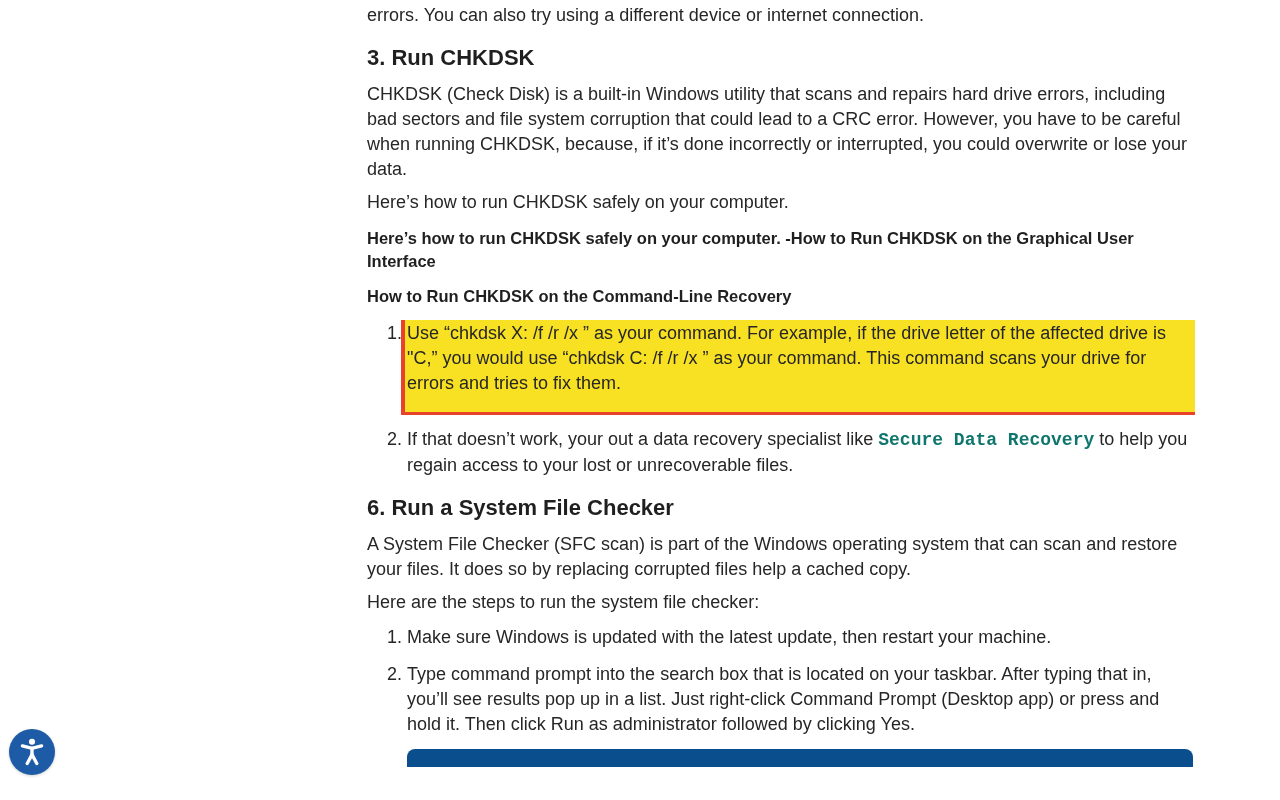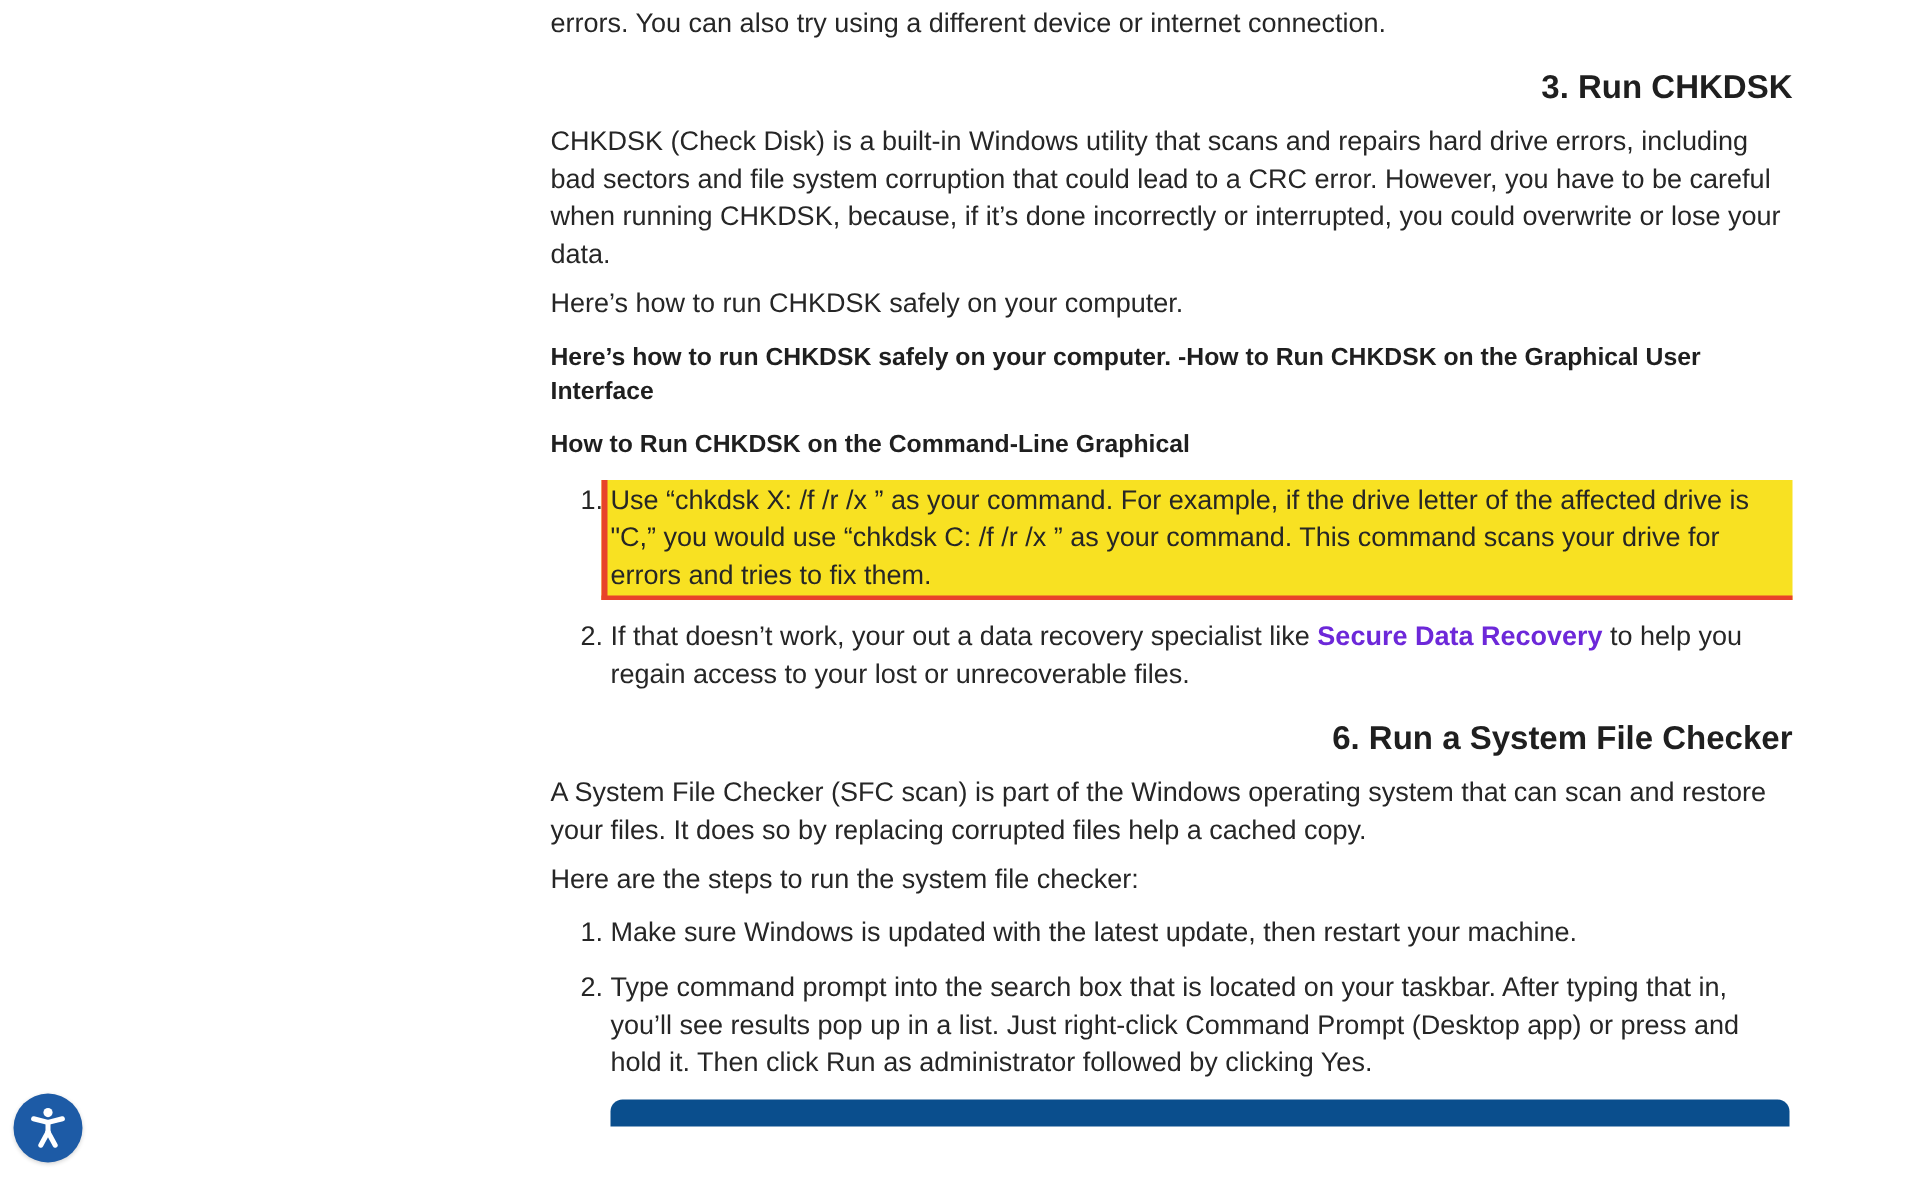--- a/index.html
+++ b/index.html
@@ -20,21 +20,21 @@
   .body-text {
     font-size: 18px;
     line-height: 25px;
     margin: 8px 0;
   }
   .intro { margin-top: 3px; }
   h3.section-heading {
     font-size: 22px;
     line-height: 28px;
     font-weight: 700;
-    text-align: right;
+    text-align: left;
     color: #1f1f1f;
     margin: 16px 0 10px 0;
   }
   .subhead {
     font-size: 16.5px;
     line-height: 23px;
     font-weight: 700;
     color: #1f1f1f;
     margin: 12px 0;
   }
@@ -43,27 +43,28 @@
     padding-left: 40px;
     font-size: 18px;
     line-height: 25px;
   }
   ol.steps li { margin-bottom: 12px; }
   .highlight {
     background: #f8e122;
     border-left: 4px solid #e8432a;
     border-bottom: 3px solid #e8432a;
     margin-left: -6px;
-    padding: 1px 6px 1px 2px;
+    padding: 1px 6px 16px 2px;
   }
   a.inline-link {
-    color: #6d28d9;
+    color: #0f766e;
     font-weight: 700;
     text-decoration: none;
     cursor: pointer;
+    font-family: Liberation Mono, monospace;
   }
   .codebar {
     margin-left: 40px;
     margin-top: 12px;
     width: 786px;
     height: 18px;
     background: #0a4e8d;
     border-radius: 8px 8px 0 0;
   }
   .a11y-btn {
@@ -90,21 +91,21 @@
   <p class="body-text intro">errors. You can also try using a different device or internet connection.</p>
 
   <h3 class="section-heading">3. Run CHKDSK</h3>
 
   <p class="body-text">CHKDSK (Check Disk) is a built-in Windows utility that scans and repairs hard drive errors, including bad sectors and file system corruption that could lead to a CRC error. However, you have to be careful when running CHKDSK, because, if it’s done incorrectly or interrupted, you could overwrite or lose your data.</p>
 
   <p class="body-text">Here’s how to run CHKDSK safely on your computer.</p>
 
   <p class="subhead">Here’s how to run CHKDSK safely on your computer. -How to Run CHKDSK on the Graphical User Interface</p>
 
-  <p class="subhead">How to Run CHKDSK on the Command-Line Graphical</p>
+  <p class="subhead">How to Run CHKDSK on the Command-Line Recovery</p>
 
 
   <ol class="steps">
     <li>
       <div class="highlight">Use “chkdsk X: /f /r /x ” as your command. For example, if the drive letter of the affected drive is "C,” you would use “chkdsk C: /f /r /x ” as your command. This command scans your drive for errors and tries to fix them.</div>
     </li>
     <li>
       <span>If that doesn’t work, your out a data recovery specialist like </span><a class="inline-link">Secure Data Recovery</a><span> to help you regain access to your lost or unrecoverable files.</span>
     </li>
   </ol>

